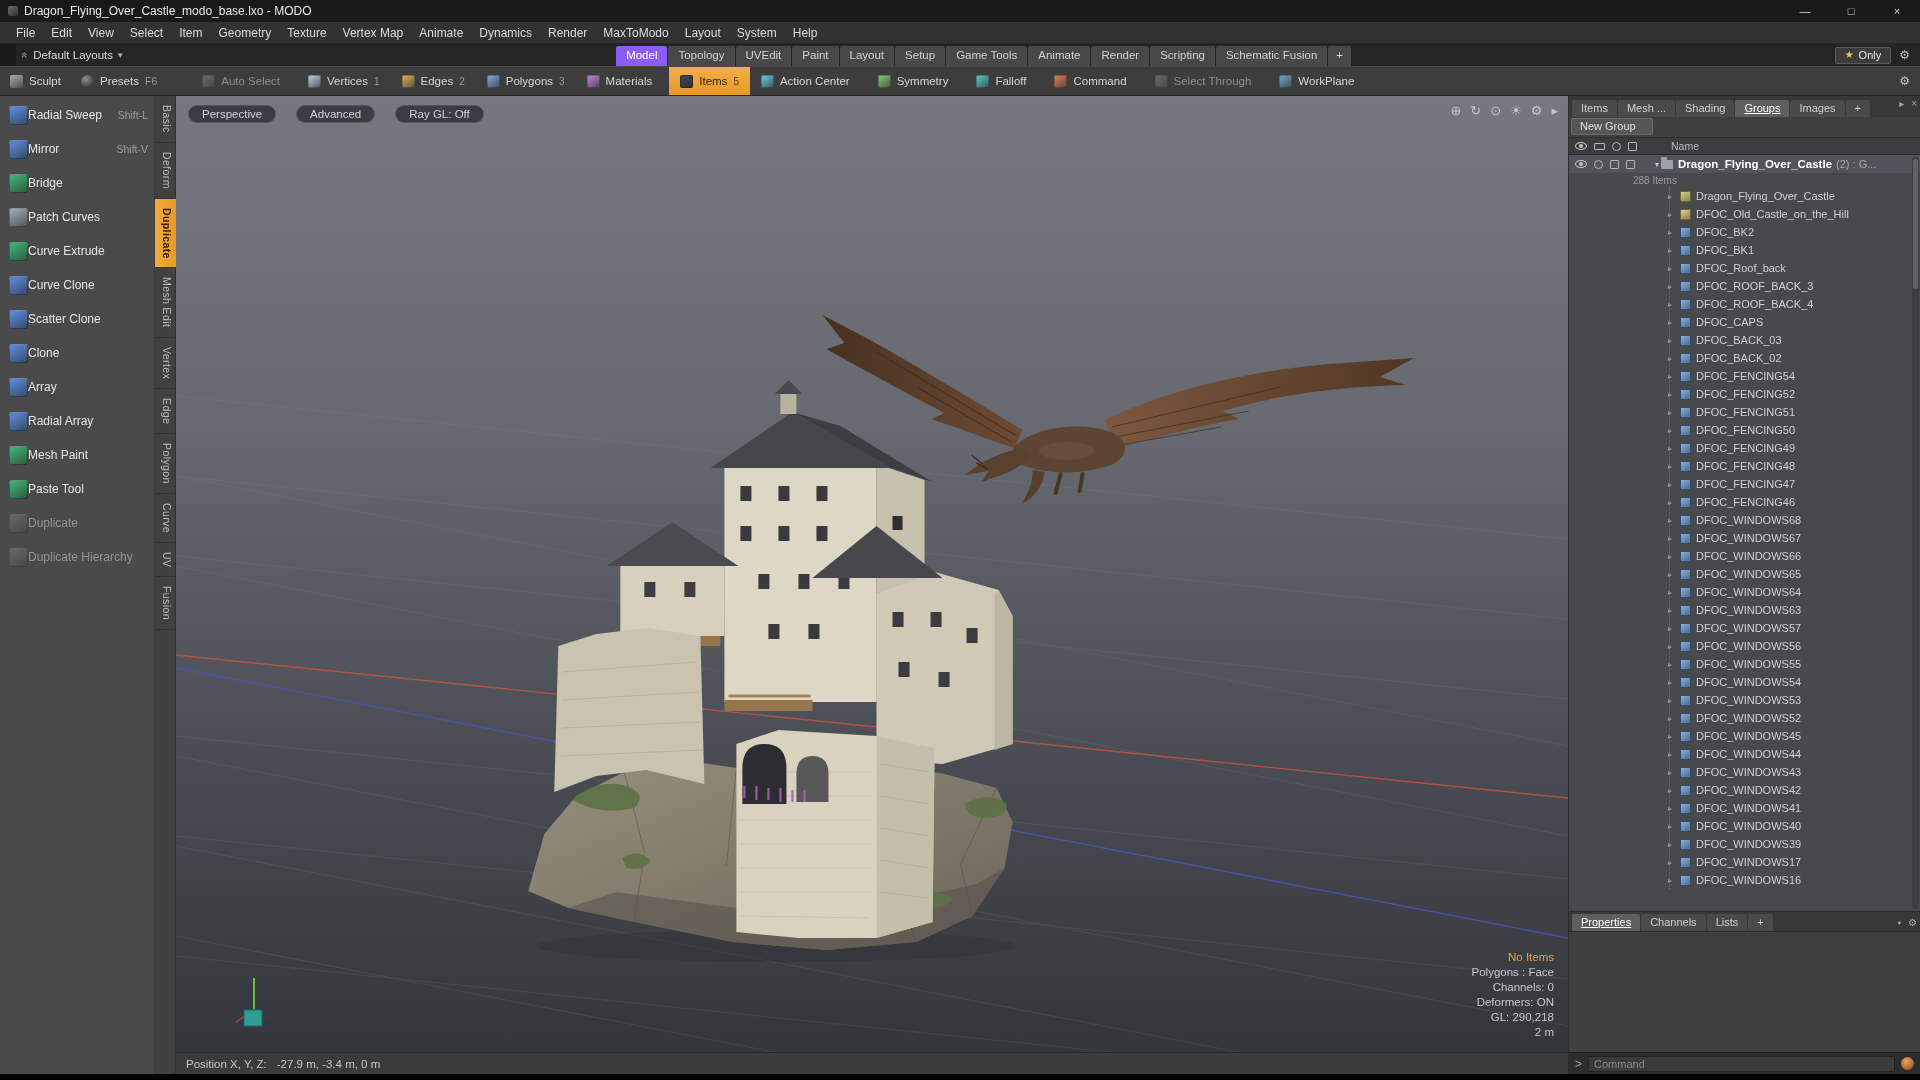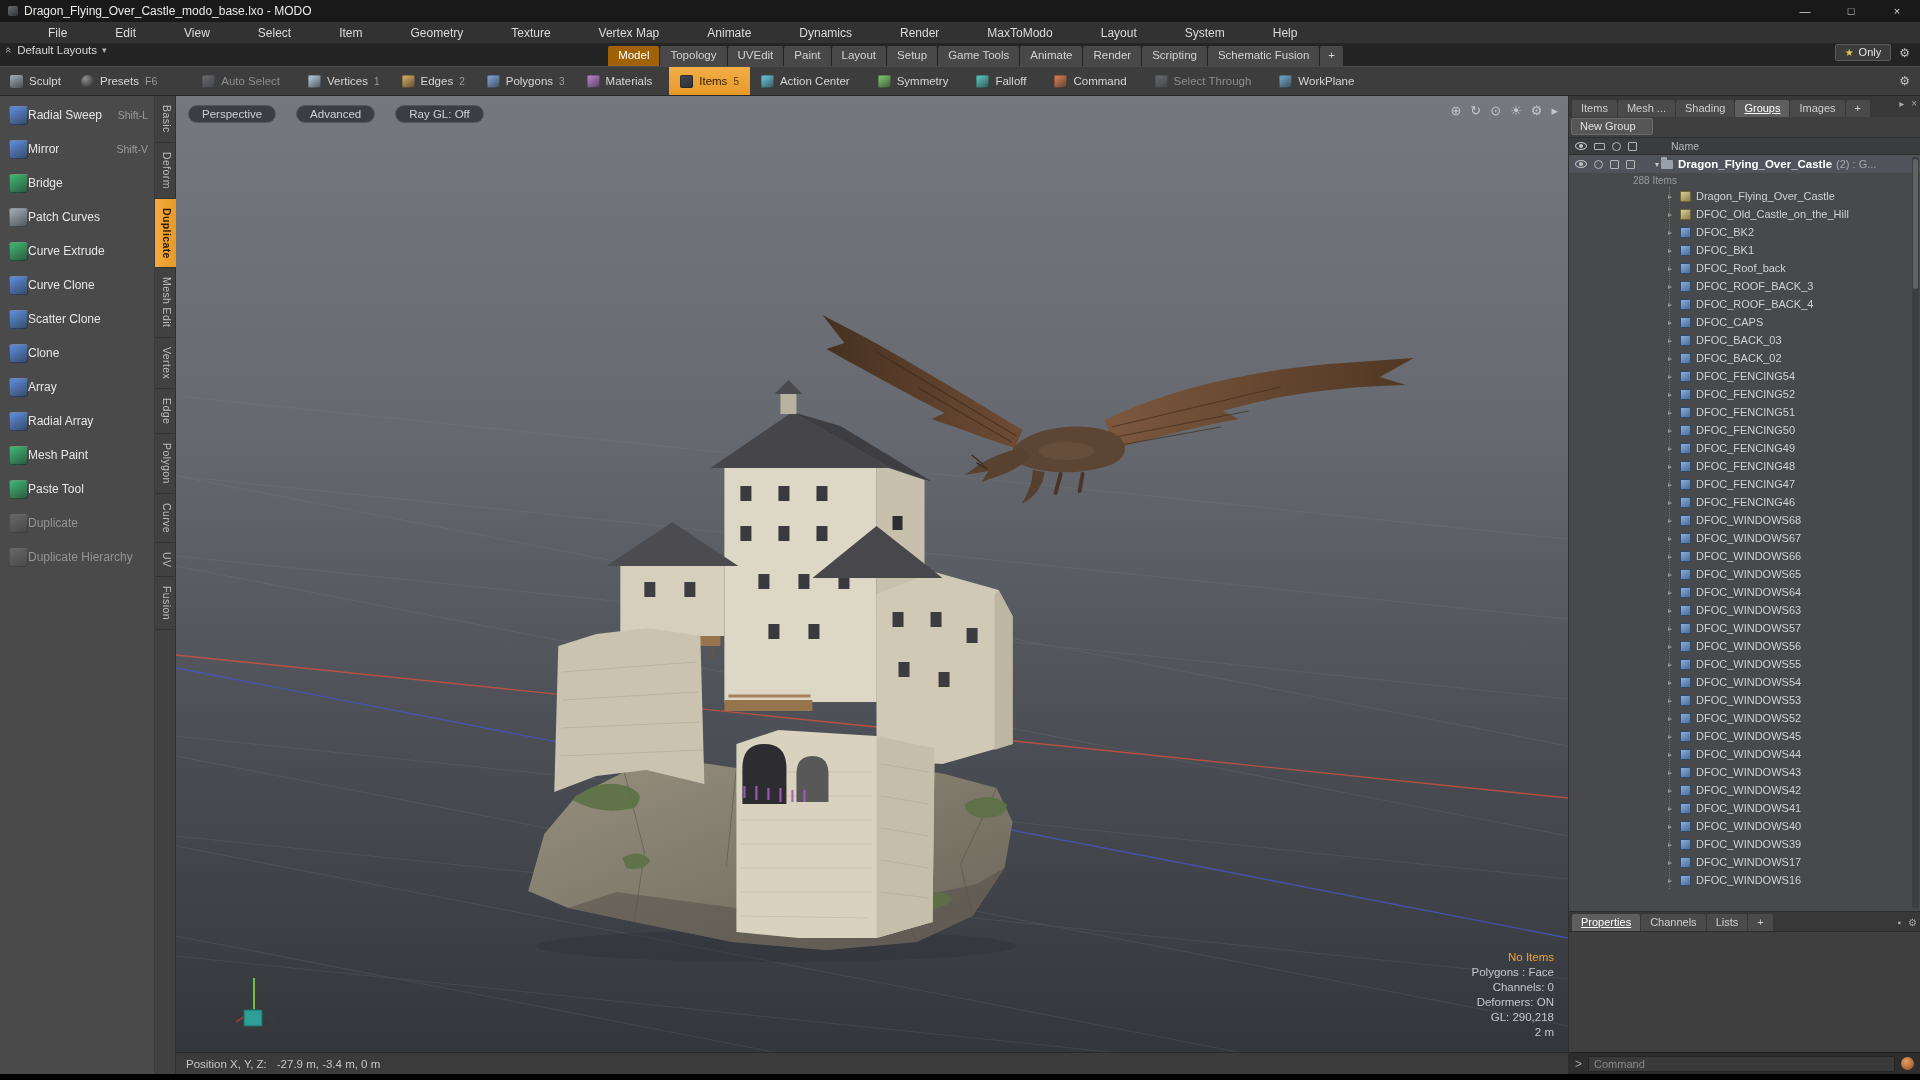--- a/index.html
+++ b/index.html
@@ -9,29 +9,29 @@
     background:#1a1a1a; color:#ddd; position:relative;
     -webkit-font-smoothing: antialiased;
   }
   
   .titlebar{position:absolute;top:0;left:0;right:0;height:22px;background:#191919;display:flex;align-items:center;font-size:12px;color:#eaeaea;}
   .app-icon{width:10px;height:10px;margin:0 6px 0 8px;background:linear-gradient(145deg,#6a6e74,#2e3136);border-radius:2px;}
   .win-controls{margin-left:auto;display:flex;height:100%;}
   .win-btn{width:46px;display:flex;align-items:center;justify-content:center;font-size:11px;color:#ddd;}
   
   .menubar{position:absolute;top:22px;left:0;right:0;height:22px;background:#323232;display:flex;align-items:center;font-size:12px;color:#dcdcdc;padding-left:8px;border-bottom:1px solid #272727;}
-  .menu-item{padding:0 8px;margin-left:32px;}
+  .menu-item{padding:0 8px;}
   
-  .tabrow{position:absolute;top:44px;left:0;right:0;height:22px;background:#242424;display:flex;align-items:flex-start;}
+  .tabrow{position:absolute;top:44px;left:16px;right:0;height:22px;background:#242424;display:flex;align-items:center;}
   .layouts{display:flex;align-items:center;gap:5px;padding:0 10px 0 6px;font-size:11.5px;color:#d8d8d8;}
   .collapse-icon{display:inline-block;transform:rotate(90deg);color:#a8a8a8;font-size:11px;}
   .caret{font-size:9px;color:#b0b0b0;}
   .ltabs{display:flex;align-items:flex-end;height:100%;gap:1px;margin-left:auto;}
   .ltab{background:#484848;color:#d2d2d2;font-size:11.5px;padding:3px 10px 4px;border-radius:2px 2px 0 0;line-height:13px;}
-  .ltab.active{background:#a16207;color:#fff;}
+  .ltab.active{background:#8b5cf6;color:#fff;}
   .add-tab{padding:3px 8px 4px;}
   .tabrow-right{margin-left:auto;display:flex;align-items:center;gap:8px;padding-right:10px;}
   .only-btn{display:flex;gap:5px;align-items:center;background:#3c3c3c;border:1px solid #5a5a5a;border-radius:2px;padding:1px 9px 2px;font-size:11px;color:#e4e4e4;}
   .star-icon{color:var(--star,#e6c84d);font-size:10px;}
   .gear-icon{color:#c0c0c0;font-size:12px;}
   
   .toolbar{position:absolute;top:66px;left:0;right:0;height:30px;background:#3d3d3d;border-top:1px solid #4a4a4a;border-bottom:1px solid #262626;display:flex;align-items:center;font-size:11.5px;color:#d8d8d8;}
   .tb-group{display:flex;align-items:center;gap:6px;padding:0 10px;height:100%;}
   .sculpt-mini{width:13px;height:13px;border-radius:2px;background:linear-gradient(150deg,#9aa0a8 15%,#22252a 140%);}
   .presets-sphere{width:13px;height:13px;border-radius:50%;background:radial-gradient(circle at 35% 30%,#8d8d8d,#1d1d1d);}

